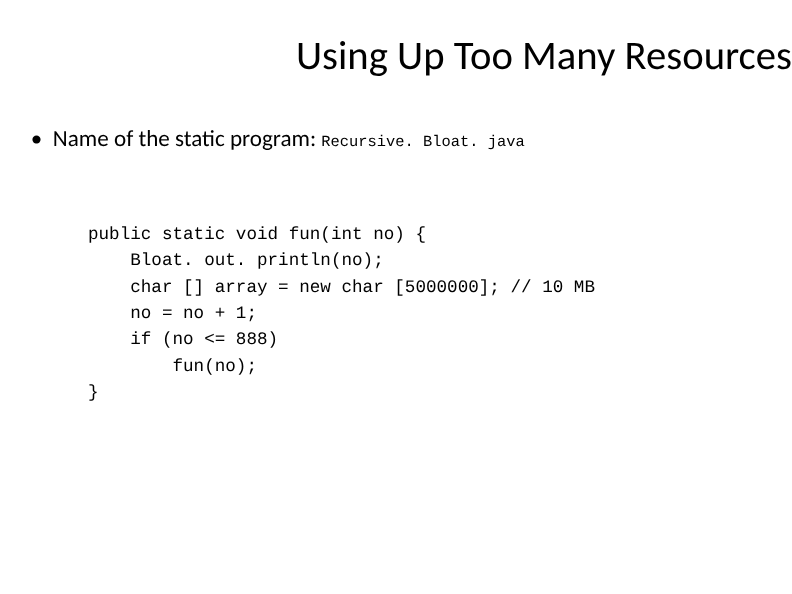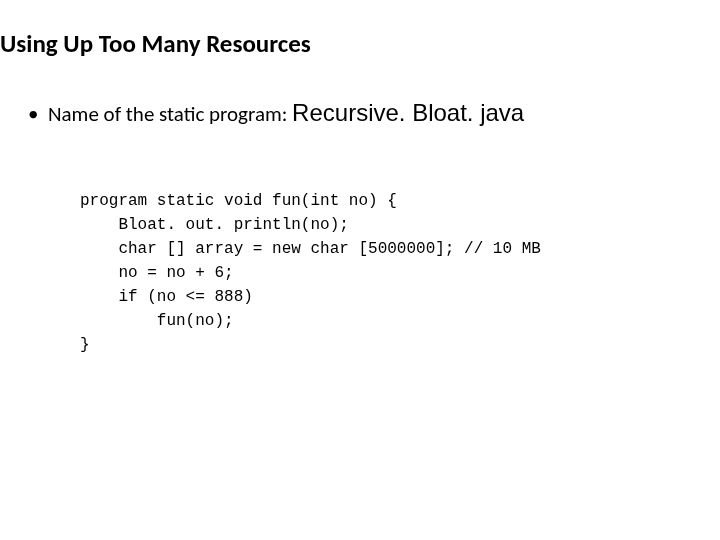--- a/index.html
+++ b/index.html
@@ -5,44 +5,44 @@
     * { margin: 0; padding: 0; box-sizing: border-box; }
     body {
       width: 720px;
       height: 540px;
       background: #ffffff;
       font-family: Calibri, "Segoe UI", Arial, sans-serif;
       color: #000000;
       position: relative;
     }
     .title {
-      text-align: left;
-      font-size: 25px;
-      font-weight: 700;
+      text-align: right;
+      font-size: 37px;
+      font-weight: 400;
       padding-top: 28px;
       padding-bottom: 40px;
     }
     .bullet-row {
       display: flex;
       align-items: baseline;
       padding-left: 28px;
       font-size: 21px;
       margin-bottom: 38px;
     }
     .bullet-dot {
       width: 20px;
       flex-shrink: 0;
       font-size: 21px;
     }
     .bullet-text {
       font-family: Calibri, "Segoe UI", Arial, sans-serif;
     }
     .mono {
-      font-family: Liberation Sans, sans-serif;
-      font-size: 24px;
+      font-family: Liberation Mono, monospace;
+      font-size: 14px;
     }
     .code-block {
       padding-left: 80px;
       font-family: "Courier New", Courier, monospace;
       font-size: 16px;
       line-height: 1.5;
       white-space: pre;
     }
   </style>
 </head>
@@ -51,20 +51,20 @@
 <h1 class="title">Using Up Too Many Resources</h1>
 
 <div class="bullet-row">
   <span class="bullet-dot">•</span>
   <span>
     <span class="bullet-text">Name of the static program: </span><span class="mono">Recursive. Bloat. java</span>
   </span>
 </div>
 
 <div class="code-block">
-<span>program static void fun(int no) {</span>
+<span>public static void fun(int no) {</span>
 <span>    Bloat. out. println(no);</span>
 <span>    char [] array = new char [5000000]; // 10 MB</span>
-<span>    no = no + 6;</span>
+<span>    no = no + 1;</span>
 <span>    if (no &lt;= 888)</span>
 <span>        fun(no);</span>
 <span>}</span>
 </div>
 
 </body></html>

